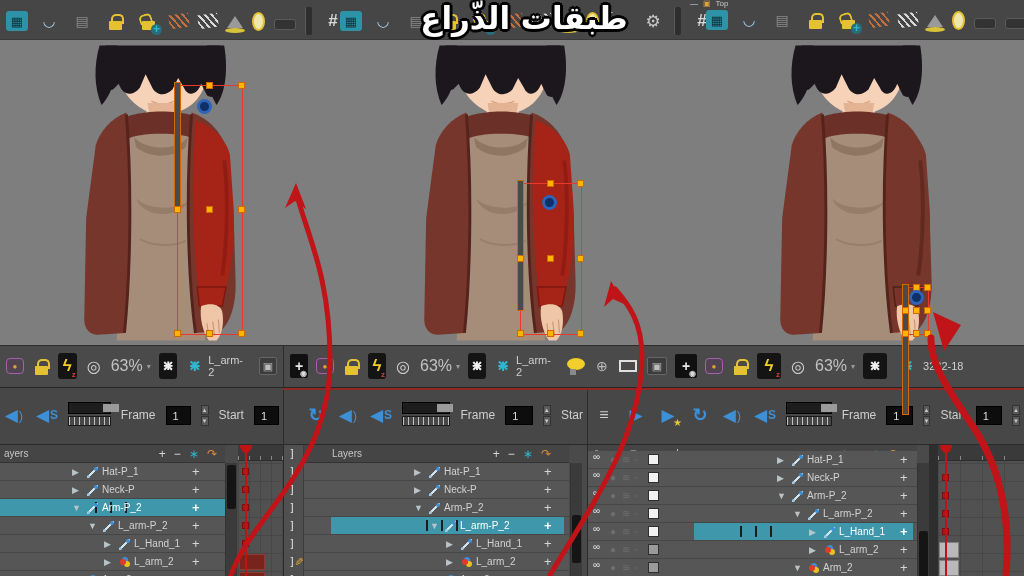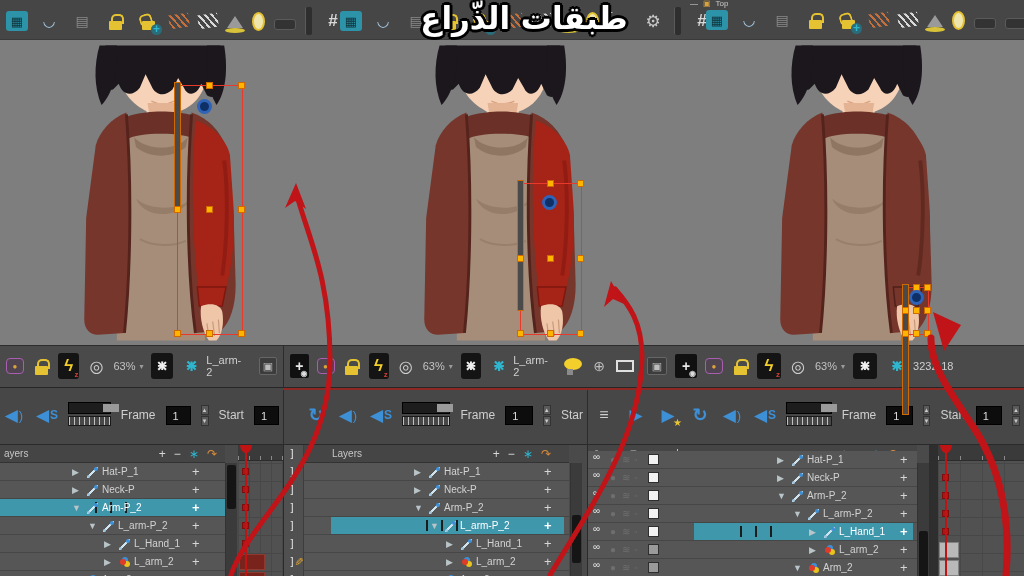--- a/index.html
+++ b/index.html
@@ -58,21 +58,21 @@
   .ic-trans::after{content:"◉";position:absolute;right:1px;bottom:0;font-size:8px;color:#ddd;}
   .ic-bulb{width:12px;height:12px;border-radius:50%;background:#f2cf2a;position:relative;margin-top:-4px;}
   .ic-bulb::after{content:"";position:absolute;left:3px;top:11px;width:6px;height:6px;background:#8a8a8a;}
   .ic-onion{color:#bdbdbd;font-size:14px;}
   .ic-fbox{width:16px;height:12px;border:2px solid #e0e0e0;background:transparent;}
   .ic-snow,.ic-flower{width:24px;height:26px;background:#141414;border-radius:3px;}
   .ic-snow::before,.ic-flower::before{content:"✕";position:absolute;font-size:14px;font-weight:bold;color:#f0f0f0;}
   .ic-snow::after,.ic-flower::after{content:"+";position:absolute;font-size:17px;font-weight:bold;color:#f0f0f0;}
   .ic-flower{background:transparent;}
   .ic-flower::before{color:#2fb6cf;font-size:15px;} .ic-flower::after{color:#2fb6cf;font-size:19px;}
-  .zoomtxt{color:#c2c2c2;font-size:11px;} .caret{color:#9a9a9a;font-size:8px;margin-left:-4px;}
+  .zoomtxt{color:#c2c2c2;font-size:16px;} .caret{color:#9a9a9a;font-size:8px;margin-left:-4px;}
   .colorlabel{color:#cfcfcf;font-size:11px;margin-left:-4px;}
   .sbspacer{flex:1;}
   
   .transport{position:absolute;top:388px;height:57px;background:#474747;overflow:hidden;border-bottom:1px solid #2a2a2a;}
   #tp1{left:0;width:283px;} #tp2{left:283px;width:304px;border-left:1px solid #2c2c2c;} #tp3{left:587px;width:437px;border-left:1px solid #2c2c2c;}
   .redrule{position:absolute;left:283px;top:388px;width:741px;height:2px;background:#8f2723;z-index:3;}
   .tprow{position:absolute;left:0;right:0;top:14px;display:flex;align-items:center;gap:10px;padding:0 4px;}
   .tpb{color:#3d8fd6;font-size:17px;display:inline-flex;align-items:center;position:relative;cursor:pointer;min-width:20px;justify-content:center;}
   .ic-spk::after{content:")";font-size:13px;margin-left:1px;color:#3d8fd6;}
   .ic-spk.ss::after{content:"S";font-size:12px;font-weight:bold;color:#3d8fd6;}

